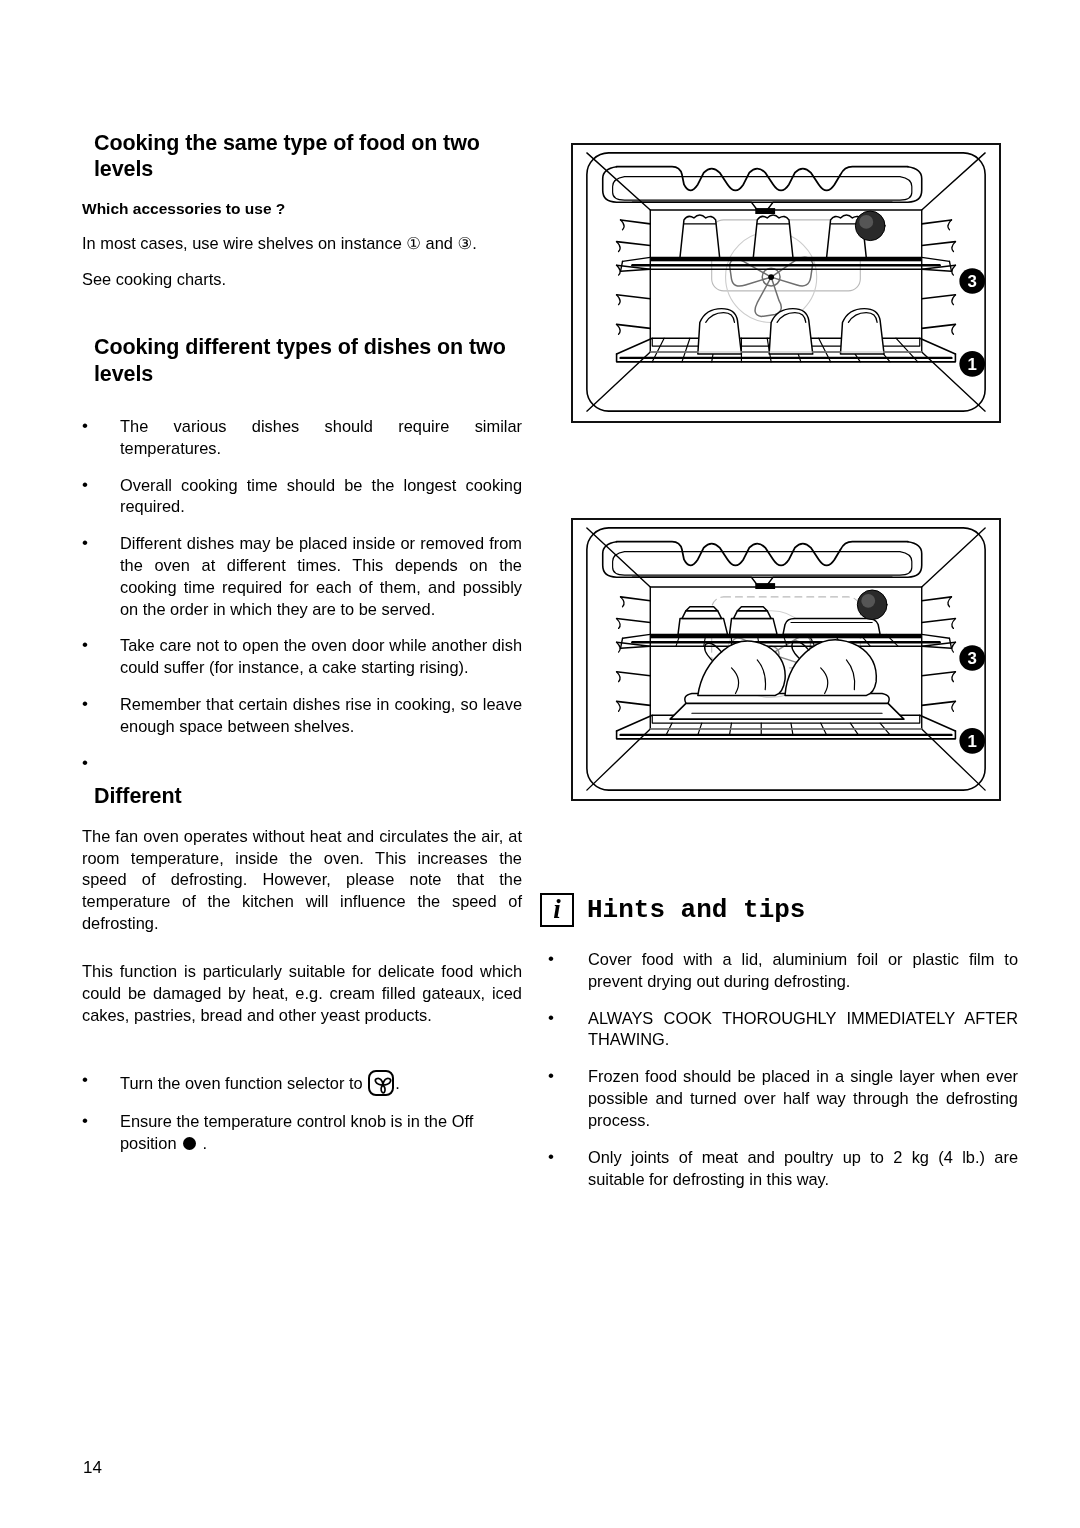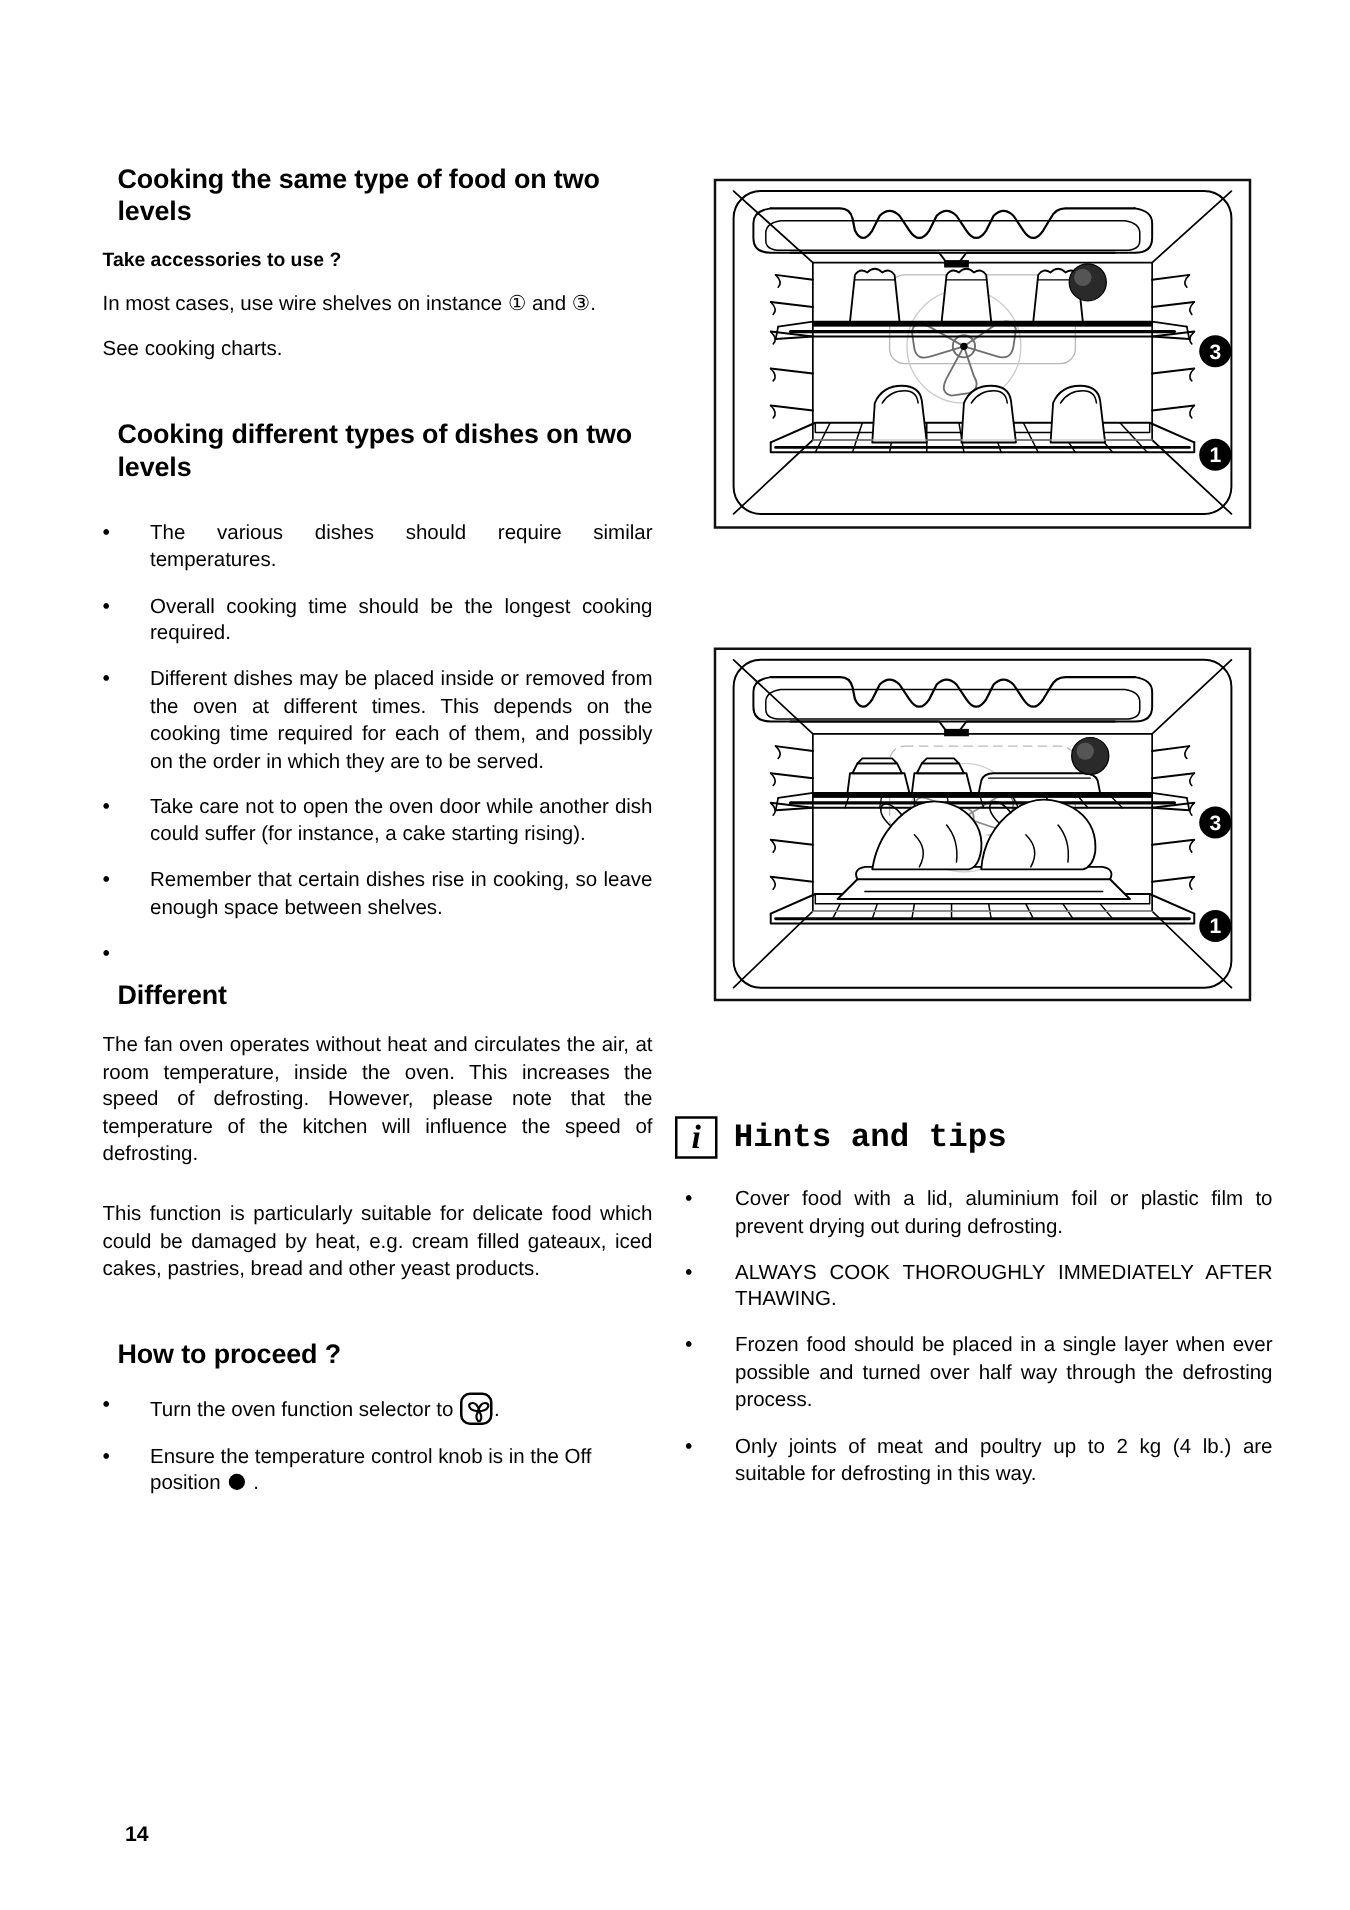--- a/index.html
+++ b/index.html
@@ -144,36 +144,36 @@
     border: 2px solid #111;
     background: #fff;
   }
   #illus-1 { left: 571px; top: 143px; width: 430px; height: 280px; }
   #illus-2 { left: 571px; top: 518px; width: 430px; height: 283px; }
   .illus svg { display: block; width: 100%; height: 100%; }
 
   
   .pagenum {
     position: absolute;
-    left: 100px;
+    left: 83px;
     top: 1458px;
     font-size: 17px;
-    font-weight: bold;
+    font-weight: normal;
   }
 </style>
 </head>
 <body>
 
 <div class="page">
 
   <div class="col-left">
 
     <h1 class="sec">Cooking the same type of food on two levels</h1>
 
-    <h2 class="sub">Take accessories to use ?</h2>
+    <h2 class="sub">Which accessories to use ?</h2>
 
     <p class="body">In most cases, use wire shelves on instance ① and ③.</p>
 
     <p class="body">See cooking charts.</p>
 
     <div class="gap-lg"></div>
 
     <h1 class="sec">Cooking different types of dishes on two levels</h1>
 
 
@@ -210,21 +210,20 @@
     <h1 class="sec">Different</h1>
 
     <p class="body just">The fan oven operates without heat and circulates the air, at room temperature, inside the oven. This increases the speed of defrosting. However, please note that the temperature of the kitchen will influence the speed of defrosting.</p>
 
     <div class="gap-sm"></div>
 
     <p class="body just">This function is particularly suitable for delicate food which could be damaged by heat, e.g. cream filled gateaux, iced cakes, pastries, bread and other yeast products.</p>
 
     <div class="gap-lg"></div>
 
-    <h1 class="sec">How to proceed ?</h1>
 
     <ul class="bullets left">
       <li>
         <span class="bul">•</span>
         <span>Turn the oven function selector to </span><span class="fan-sym"><svg viewBox="0 0 26 26" width="26" height="26" aria-hidden="true">
               <g fill="none" stroke="#000" stroke-width="1.7" stroke-linecap="round" stroke-linejoin="round">
                 <path d="M13 13 C13 8.7 9.6 5.2 6.4 6.8 C4.4 7.9 5.4 11.2 8.6 12.2 C10.3 12.8 11.9 13 13 13 Z"></path>
                 <path d="M13 13 C13 8.7 16.4 5.2 19.6 6.8 C21.6 7.9 20.6 11.2 17.4 12.2 C15.7 12.8 14.1 13 13 13 Z"></path>
                 <path d="M13 13 C11.1 14.3 10.2 18.3 12.3 20.5 C13.6 21.8 15.4 20.0 15.0 17.0 C14.8 15.3 13.9 13.9 13 13 Z"></path>
               </g>

